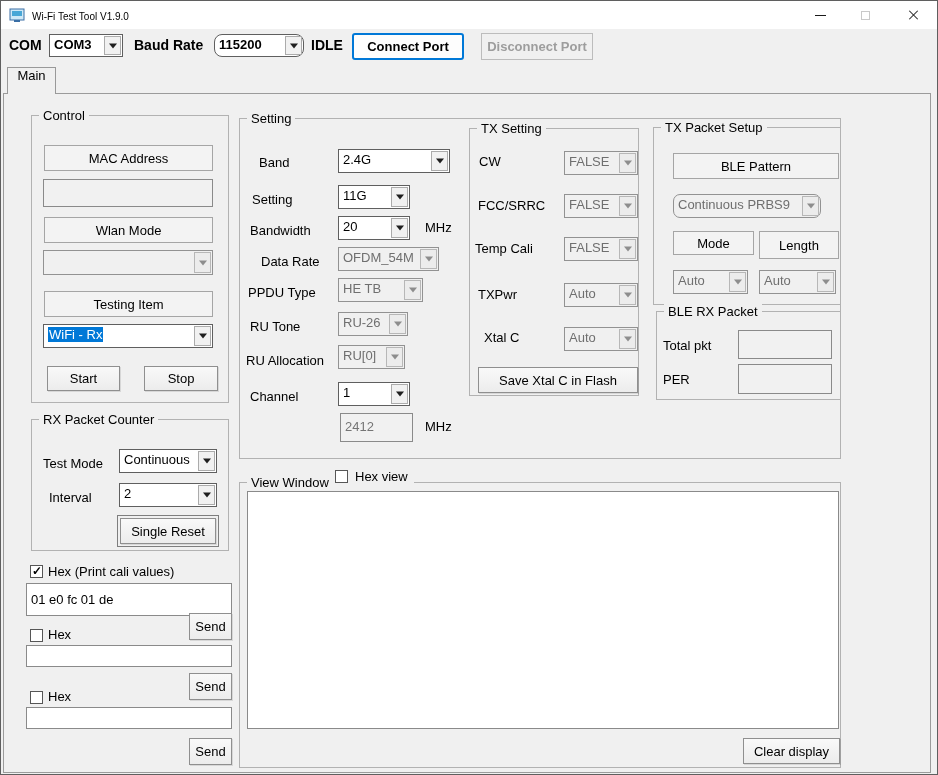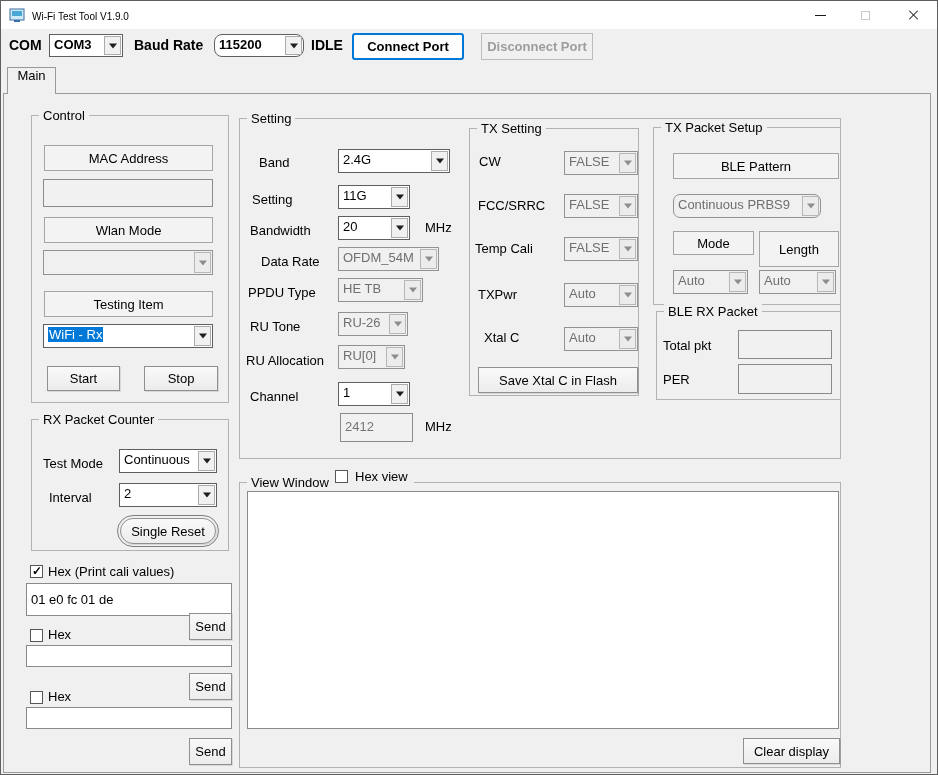--- a/index.html
+++ b/index.html
@@ -28,21 +28,21 @@
 
   .btn { position:absolute; display:flex; align-items:center; justify-content:center;
          background:linear-gradient(#f9f9f9,#ececec); border:1px solid #8f8f8f;
          font-family:inherit; font-size:13px; color:#000; cursor:default;
          box-shadow:1px 1px 0 rgba(0,0,0,.10); }
   .btn.flat { background:#f3f3f3; border:1px solid #a5a5a5; box-shadow:none; }
   .btn.primary { border:2px solid #0078d7; border-radius:3px; background:#fdfdfd;
                  font-weight:bold; box-shadow:none; }
   .btn.off { color:#9d9d9d; border:1px solid #bcbcbc; background:#f0f0f0;
              font-weight:bold; box-shadow:none; }
-  .btn.focus-ring { outline:1px solid #7e7e7e; outline-offset:2px;border-radius:13px; }
+  .btn.focus-ring { outline:1px solid #7e7e7e; outline-offset:2px; }
 
   .combo { position:absolute; display:flex; align-items:stretch; background:#fff;
            border:1px solid #5f5f5f; }
   .combo .txt { flex:1; padding:2px 2px 0 4px; white-space:nowrap; overflow:hidden; font-size:13px; }
   .combo .dd { width:17px; margin:1px; background:#f1f1f1; border:1px solid #ababab; position:relative; flex:none; }
   .combo .dd::after { content:""; position:absolute; left:50%; top:50%;
       transform:translate(-50%,-28%); border:4px solid transparent; border-top:5px solid #1f1f1f; }
   .combo.disabled { background:#f0f0f0; border-color:#929292; }
   .combo.disabled .txt { color:#6f6f6f; }
   .combo.disabled .dd { background:#ececec; border-color:#b7b7b7; }
@@ -244,21 +244,21 @@
 
   <div class="group" style="left:652px;top:126px;width:188px;height:178px;">
     <span class="legend">TX Packet Setup</span>
   </div>
   <button class="btn flat" style="left:672px;top:152px;width:166px;height:26px;">BLE Pattern</button>
   <div class="combo disabled" style="left:672px;top:193px;width:148px;height:24px;border-radius:7px;">
     <span class="txt">Continuous PRBS9</span>
     <span class="dd"></span>
   </div>
   <button class="btn flat" style="left:672px;top:230px;width:81px;height:24px;">Mode</button>
-  <button class="btn flat" style="left:758px;top:230px;width:80px;height:36px;">Length</button>
+  <button class="btn flat" style="left:758px;top:230px;width:80px;height:28px;">Length</button>
   <div class="combo disabled" style="left:672px;top:269px;width:75px;height:24px;">
     <span class="txt">Auto</span>
     <span class="dd"></span>
   </div>
   <div class="combo disabled" style="left:758px;top:269px;width:77px;height:24px;">
     <span class="txt">Auto</span>
     <span class="dd"></span>
   </div>
 
   <div class="group" style="left:655px;top:310px;width:185px;height:89px;">

